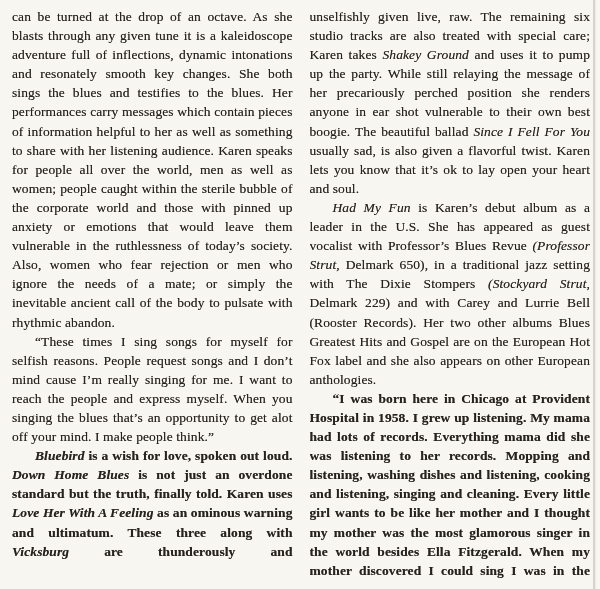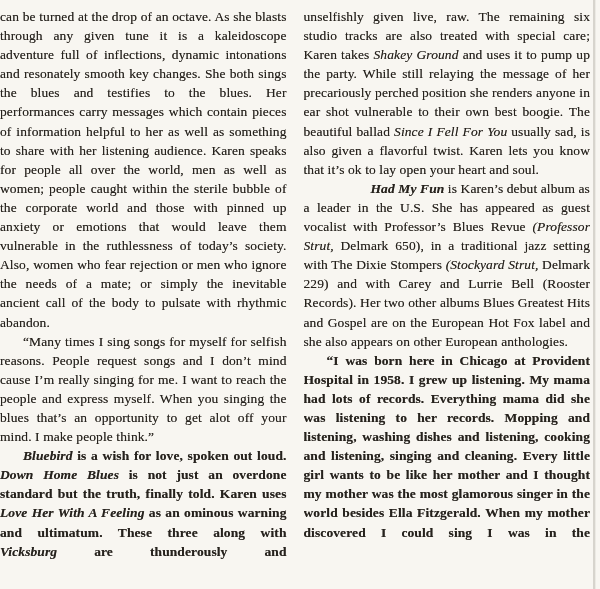--- a/index.html
+++ b/index.html
@@ -13,21 +13,21 @@
     overflow: hidden;
     position: relative;
     font-family: "Liberation Serif", "DejaVu Serif", serif;
     color: #26221d;
   }
   .page {
     position: absolute;
     inset: 0;
     display: flex;
     gap: 17px;
-    padding: 7px 10px 0 0;
+    padding: 7px 10px 0 12px;
     box-sizing: border-box;
   }
   .column {
     flex: 1 1 0;
     min-width: 0;
     text-align: justify;
     font-size: 13.5px;
     line-height: 19.1px;
     letter-spacing: 0.1px;
     hyphens: auto;
@@ -39,38 +39,38 @@
     margin: 0;
   }
   .column p.indent {
     text-indent: 23px;
   }
   .column p.flush-last {
     text-align-last: justify;
     font-weight: bold;
   }
   .run-i  { font-style: italic; }
-  .run-bi { font-style: italic; font-weight: bold; margin-left: 44px; }
+  .run-bi { font-style: italic; font-weight: normal; }
   .page-edge-line {
     position: absolute;
     top: 0;
     bottom: 0;
     right: 5px;
     width: 2px;
     background: #d7d4cd;
     box-shadow: 1px 0 0 #eceae4;
   }
 </style>
 </head>
 <body>
 
 <div class="page">
   <div class="column">
       <p class=""><span>can be turned at the drop of an octave. As she blasts through any given tune it is a kaleidoscope adventure full of inflections, dynamic intonations and resonately smooth key changes. She both sings the blues and testifies to the blues. Her performances carry messages which contain pieces of information helpful to her as well as something to share with her listening audience. Karen speaks for people all over the world, men as well as women; people caught within the sterile bubble of the corporate world and those with pinned up anxiety or emotions that would leave them vulnerable in the ruthlessness of today’s society. Also, women who fear rejection or men who ignore the needs of a mate; or simply the inevitable ancient call of the body to pulsate with rhythmic abandon.</span></p>
-      <p class="indent "><span>“Many times I sing songs for myself for selfish reasons. People request songs and I don’t mind cause I’m really singing for me. I want to reach the people and express myself. When you singing the blues that’s an opportunity to get alot off your mind. I make people think.”</span></p>
+      <p class="indent "><span>“These times I sing songs for myself for selfish reasons. People request songs and I don’t mind cause I’m really singing for me. I want to reach the people and express myself. When you singing the blues that’s an opportunity to get alot off your mind. I make people think.”</span></p>
       <p class="indent flush-last"><span class="run-i">Bluebird</span><span> is a wish for love, spoken out loud. </span><span class="run-i">Down Home Blues</span><span> is not just an overdone standard but the truth, finally told. Karen uses </span><span class="run-i">Love Her With A Feeling</span><span> as an ominous warning and ultimatum. These three along with </span><span class="run-i">Vicksburg</span><span> are thunderously and</span></p>
     </div>
   <div class="column">
       <p class=""><span>unselfishly given live, raw. The remaining six studio tracks are also treated with special care; Karen takes </span><span class="run-i">Shakey Ground</span><span> and uses it to pump up the party. While still relaying the message of her precariously perched position she renders anyone in ear shot vulnerable to their own best boogie. The beautiful ballad </span><span class="run-i">Since I Fell For You</span><span> usually sad, is also given a flavorful twist. Karen lets you know that it’s ok to lay open your heart and soul.</span></p>
       <p class="indent "><span class="run-bi">Had My Fun</span><span> is Karen’s debut album as a leader in the U.S. She has appeared as guest vocalist with Professor’s Blues Revue </span><span class="run-i">(Professor Strut,</span><span> Delmark 650), in a traditional jazz setting with The Dixie Stompers </span><span class="run-i">(Stockyard Strut,</span><span> Delmark 229) and with Carey and Lurrie Bell (Rooster Records). Her two other albums Blues Greatest Hits and Gospel are on the European Hot Fox label and she also appears on other European anthologies.</span></p>
       <p class="indent flush-last"><span>“I was born here in Chicago at Provident Hospital in 1958. I grew up listening. My mama had lots of records. Everything mama did she was listening to her records. Mopping and listening, washing dishes and listening, cooking and listening, singing and cleaning. Every little girl wants to be like her mother and I thought my mother was the most glamorous singer in the world besides Ella Fitzgerald. When my mother discovered I could sing I was in the</span></p>
     </div>
 </div>
 
 <div class="page-edge-line"></div>

